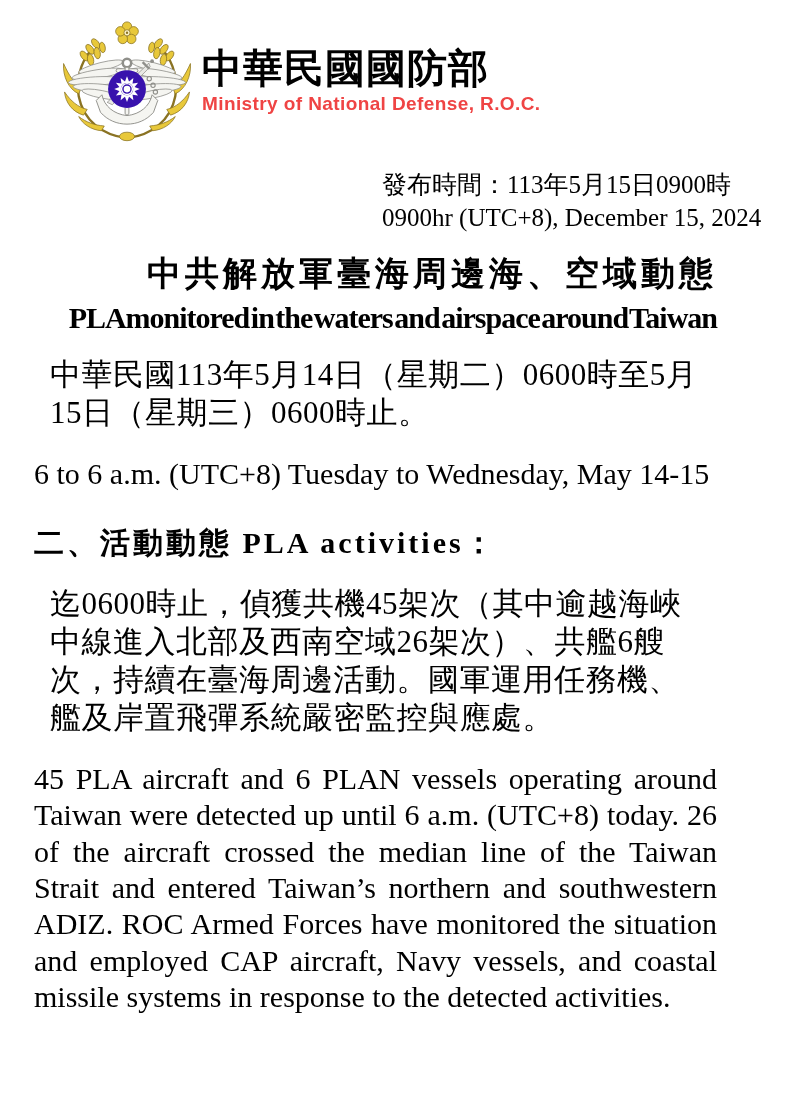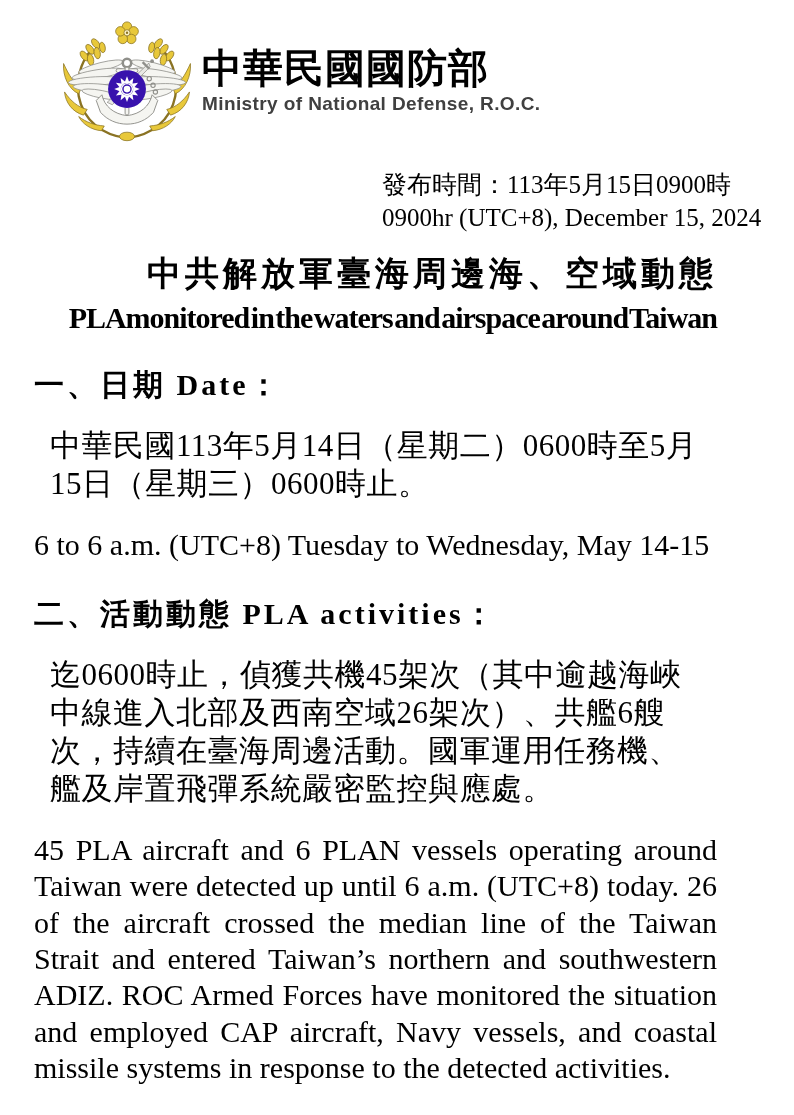--- a/index.html
+++ b/index.html
@@ -10,21 +10,21 @@
   }
   .page{width:751px;height:1115px;box-sizing:border-box;padding:18px 34px 0 34px;background:#fff;}
 
   
   .masthead{display:flex;align-items:flex-start;margin-left:22px;}
   .emblem{width:142px;height:128px;flex:0 0 auto;}
   .org{margin-left:4px;padding-top:28px;}
   .org-zh{font-size:40px;font-weight:700;letter-spacing:1px;line-height:1.15;white-space:nowrap;}
   .org-en{
     font-family:"Liberation Sans","DejaVu Sans",sans-serif;
-    font-size:19px;font-weight:700;color:#404040;letter-spacing:0.4px;margin-top:1px;white-space:nowrap;
+    font-size:19px;font-weight:700;color:#ef4444;letter-spacing:0.4px;margin-top:1px;white-space:nowrap;
   }
 
   
   .release{margin:22px 0 0 348px;font-size:25px;line-height:1.32;}
   .release div{white-space:nowrap;}
 
   
   .doc-title{margin:17px 0 0;text-align:right;font-weight:700;}
   .t-zh{display:block;font-size:34px;letter-spacing:4px;white-space:nowrap;}
   .t-en{display:block;font-size:30px;letter-spacing:-1px;word-spacing:-5px;white-space:nowrap;margin-top:4px;}
@@ -126,21 +126,20 @@
     <div>發布時間：113年5月15日0900時</div>
     <div>0900hr (UTC+8), December 15, 2024</div>
   </div>
 
   <h1 class="doc-title">
     <span class="t-zh">中共解放軍臺海周邊海、空域動態</span>
     <span class="t-en">PLA monitored in the waters and airspace around Taiwan</span>
   </h1>
 
   <section>
-    <h2 class="sec-heading">一、日期 Date：</h2>
     <p class="zh">中華民國113年5月14日（星期二）0600時至5月15日（星期三）0600時止。</p>
     <p class="en">6 to 6 a.m. (UTC+8) Tuesday to Wednesday, May 14-15</p>
   </section>
 
   <section>
     <h2 class="sec-heading">二、活動動態 PLA activities：</h2>
     <p class="zh">迄0600時止，偵獲共機45架次（其中逾越海峽中線進入北部及西南空域26架次）、共艦6艘次，持續在臺海周邊活動。國軍運用任務機、艦及岸置飛彈系統嚴密監控與應處。</p>
     <p class="en en-justify">45 PLA aircraft and 6 PLAN vessels operating around Taiwan were detected up until 6 a.m. (UTC+8) today. 26 of the aircraft crossed the median line of the Taiwan Strait and entered Taiwan’s northern and southwestern ADIZ. ROC Armed Forces have monitored the situation and employed CAP aircraft, Navy vessels, and coastal missile systems in response to the detected activities.</p>
   </section>
 

